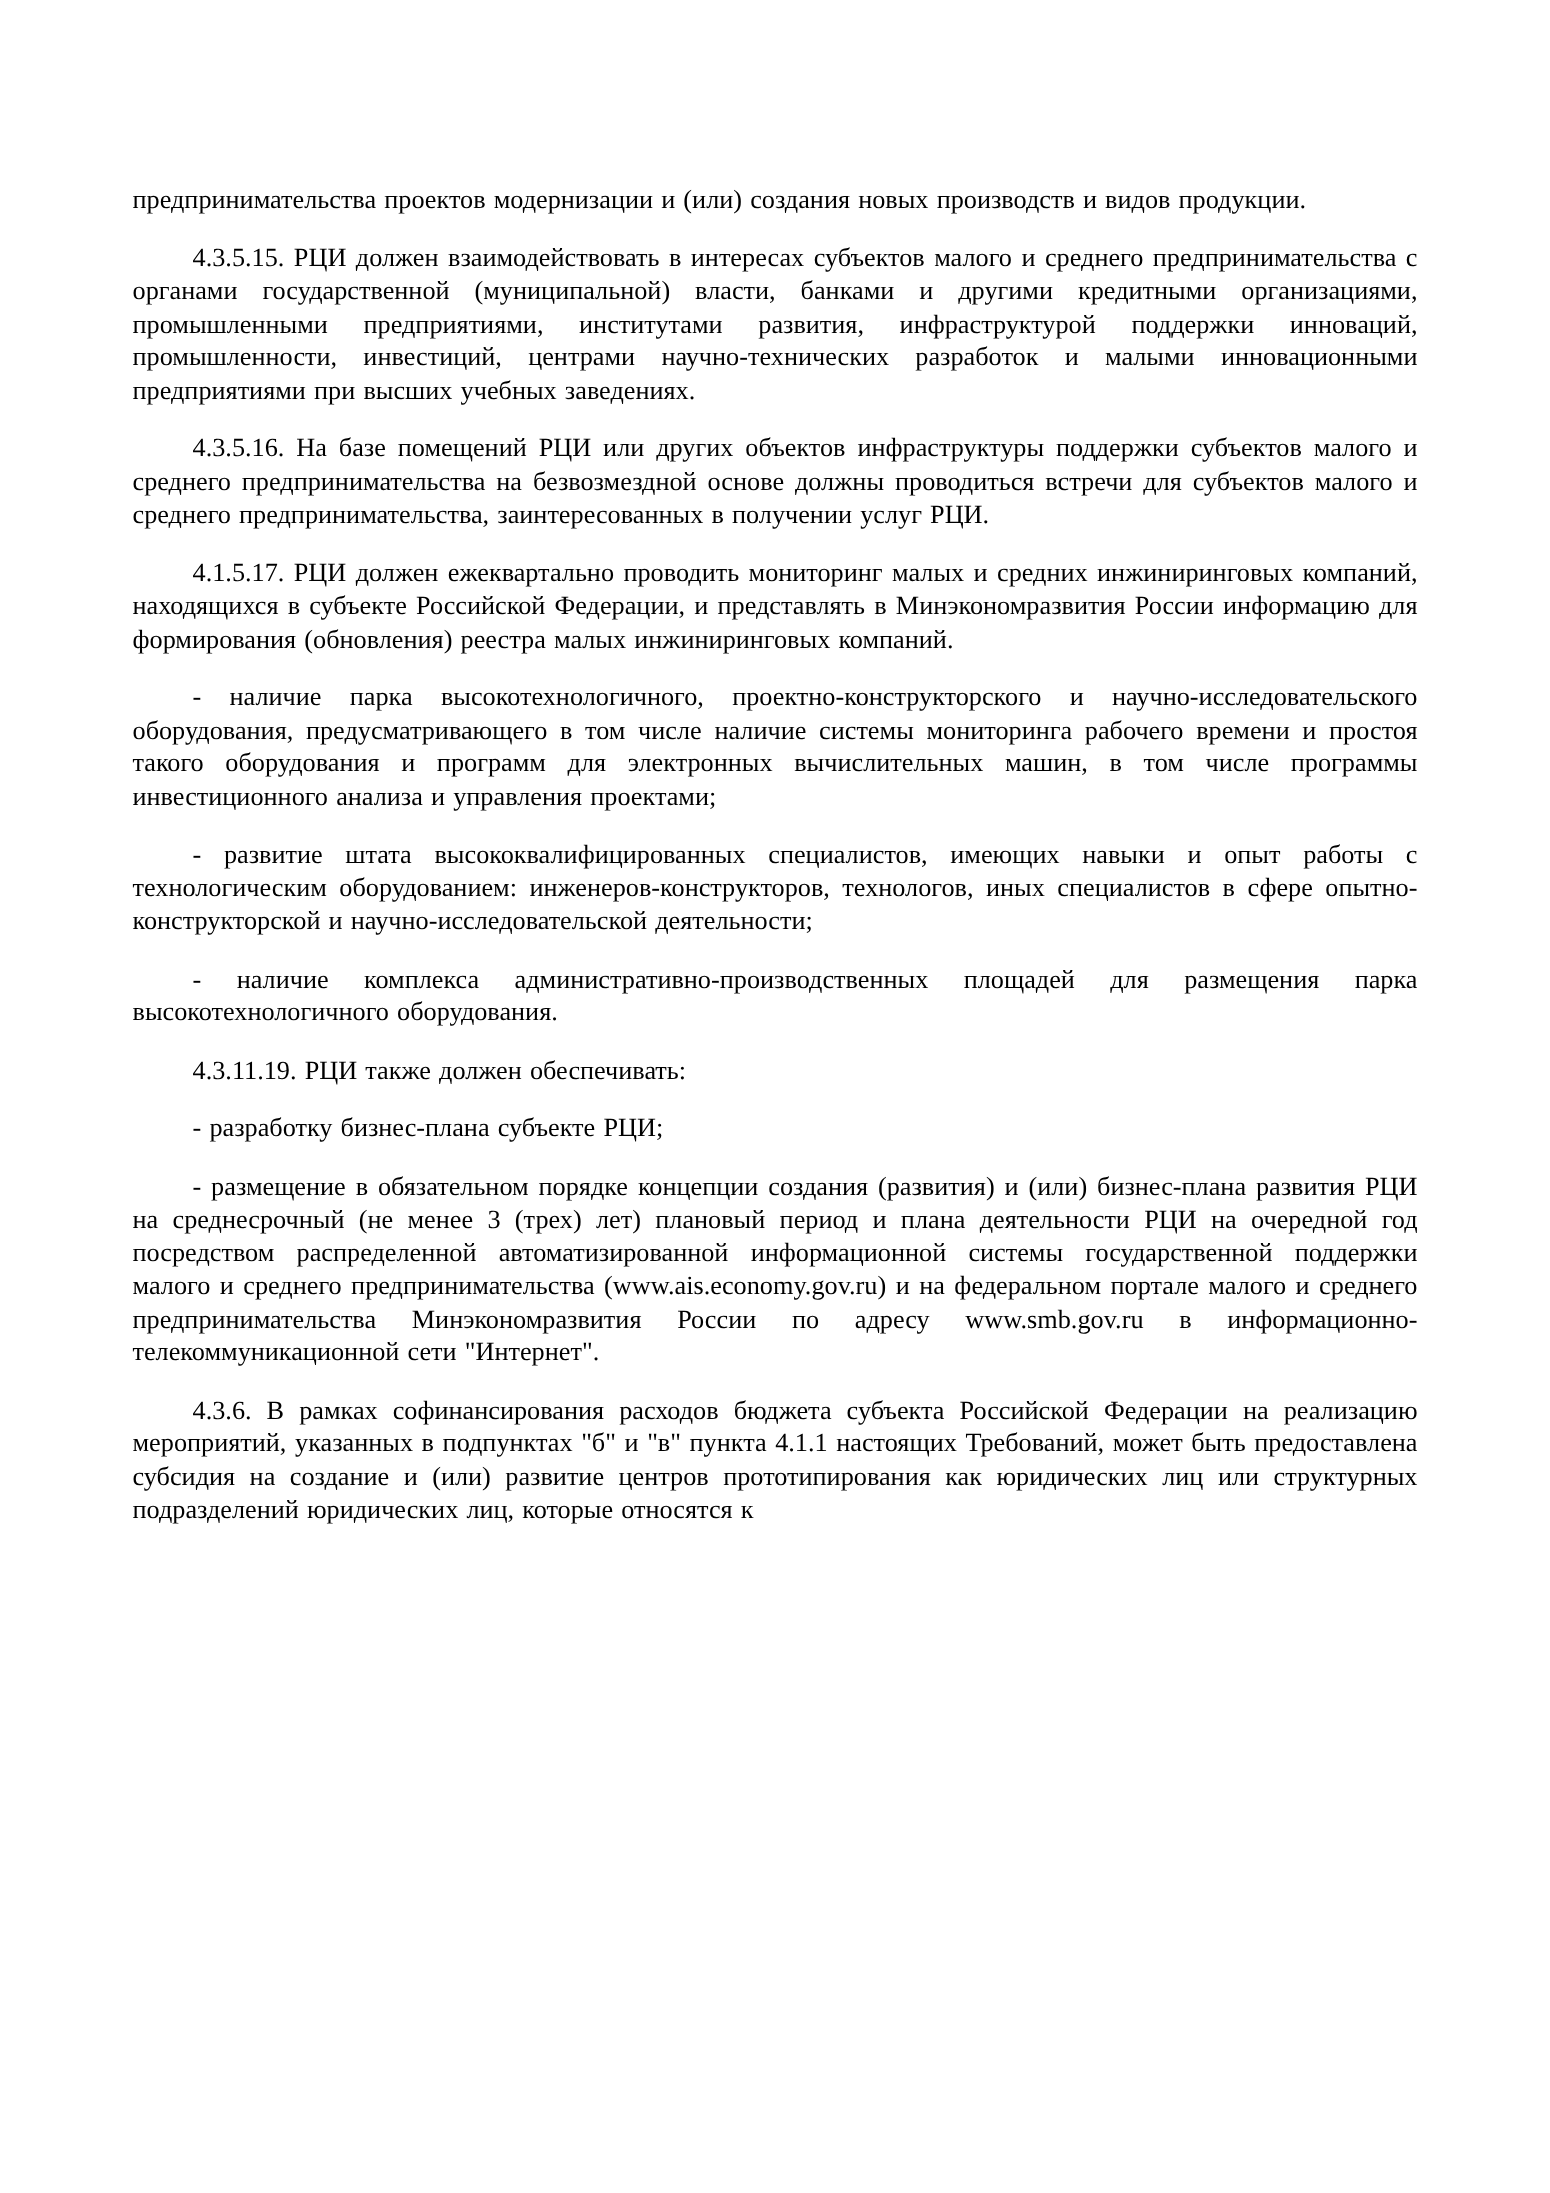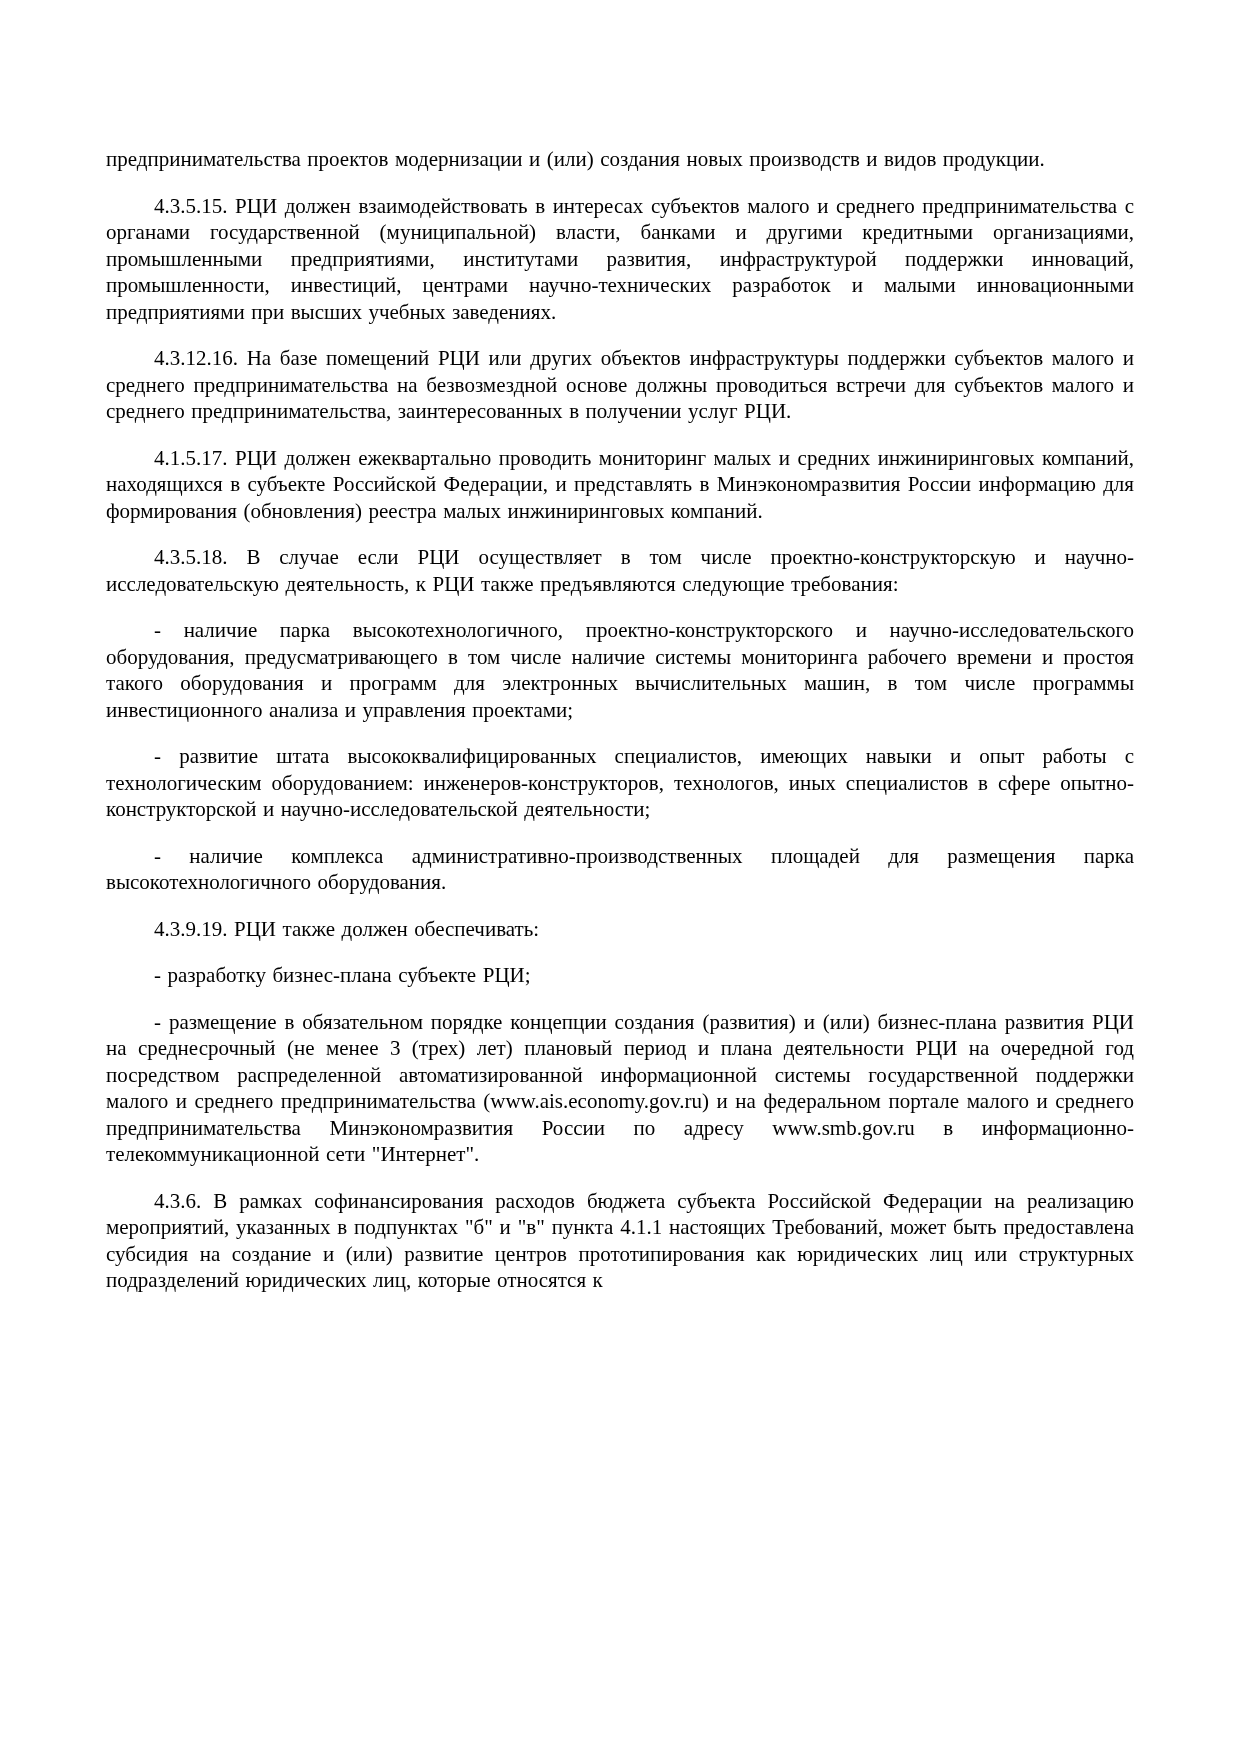--- a/index.html
+++ b/index.html
@@ -35,23 +35,22 @@
   .para:last-child {
     margin-bottom: 0;
   }
 </style>
 </head>
 <body>
 
 <div class="page">
   <p class="para continuation">предпринимательства проектов модернизации и (или) создания новых производств и видов продукции.</p>
   <p class="para">4.3.5.15. РЦИ должен взаимодействовать в интересах субъектов малого и среднего предпринимательства с органами государственной (муниципальной) власти, банками и другими кредитными организациями, промышленными предприятиями, институтами развития, инфраструктурой поддержки инноваций, промышленности, инвестиций, центрами научно-технических разработок и малыми инновационными предприятиями при высших учебных заведениях.</p>
-  <p class="para">4.3.12.16. На базе помещений РЦИ или других объектов инфраструктуры поддержки субъектов малого и среднего предпринимательства на безвозмездной основе должны проводиться встречи для субъектов малого и среднего предпринимательства, заинтересованных в получении услуг РЦИ.</p>
+  <p class="para">4.3.5.16. На базе помещений РЦИ или других объектов инфраструктуры поддержки субъектов малого и среднего предпринимательства на безвозмездной основе должны проводиться встречи для субъектов малого и среднего предпринимательства, заинтересованных в получении услуг РЦИ.</p>
   <p class="para">4.1.5.17. РЦИ должен ежеквартально проводить мониторинг малых и средних инжиниринговых компаний, находящихся в субъекте Российской Федерации, и представлять в Минэкономразвития России информацию для формирования (обновления) реестра малых инжиниринговых компаний.</p>
-  <p class="para">4.3.5.18. В случае если РЦИ осуществляет в том числе проектно-конструкторскую и научно-исследовательскую деятельность, к РЦИ также предъявляются следующие требования:</p>
   <p class="para">- наличие парка высокотехнологичного, проектно-конструкторского и научно-исследовательского оборудования, предусматривающего в том числе наличие системы мониторинга рабочего времени и простоя такого оборудования и программ для электронных вычислительных машин, в том числе программы инвестиционного анализа и управления проектами;</p>
   <p class="para">- развитие штата высококвалифицированных специалистов, имеющих навыки и опыт работы с технологическим оборудованием: инженеров-конструкторов, технологов, иных специалистов в сфере опытно-конструкторской и научно-исследовательской деятельности;</p>
   <p class="para">- наличие комплекса административно-производственных площадей для размещения парка высокотехнологичного оборудования.</p>
-  <p class="para">4.3.9.19. РЦИ также должен обеспечивать:</p>
+  <p class="para">4.3.11.19. РЦИ также должен обеспечивать:</p>
   <p class="para">- разработку бизнес-плана субъекте РЦИ;</p>
   <p class="para">- размещение в обязательном порядке концепции создания (развития) и (или) бизнес-плана развития РЦИ на среднесрочный (не менее 3 (трех) лет) плановый период и плана деятельности РЦИ на очередной год посредством распределенной автоматизированной информационной системы государственной поддержки малого и среднего предпринимательства (www.ais.economy.gov.ru) и на федеральном портале малого и среднего предпринимательства Минэкономразвития России по адресу www.smb.gov.ru в информационно-телекоммуникационной сети "Интернет".</p>
   <p class="para">4.3.6. В рамках софинансирования расходов бюджета субъекта Российской Федерации на реализацию мероприятий, указанных в подпунктах "б" и "в" пункта 4.1.1 настоящих Требований, может быть предоставлена субсидия на создание и (или) развитие центров прототипирования как юридических лиц или структурных подразделений юридических лиц, которые относятся к</p>
 </div>
 
 </body></html>

